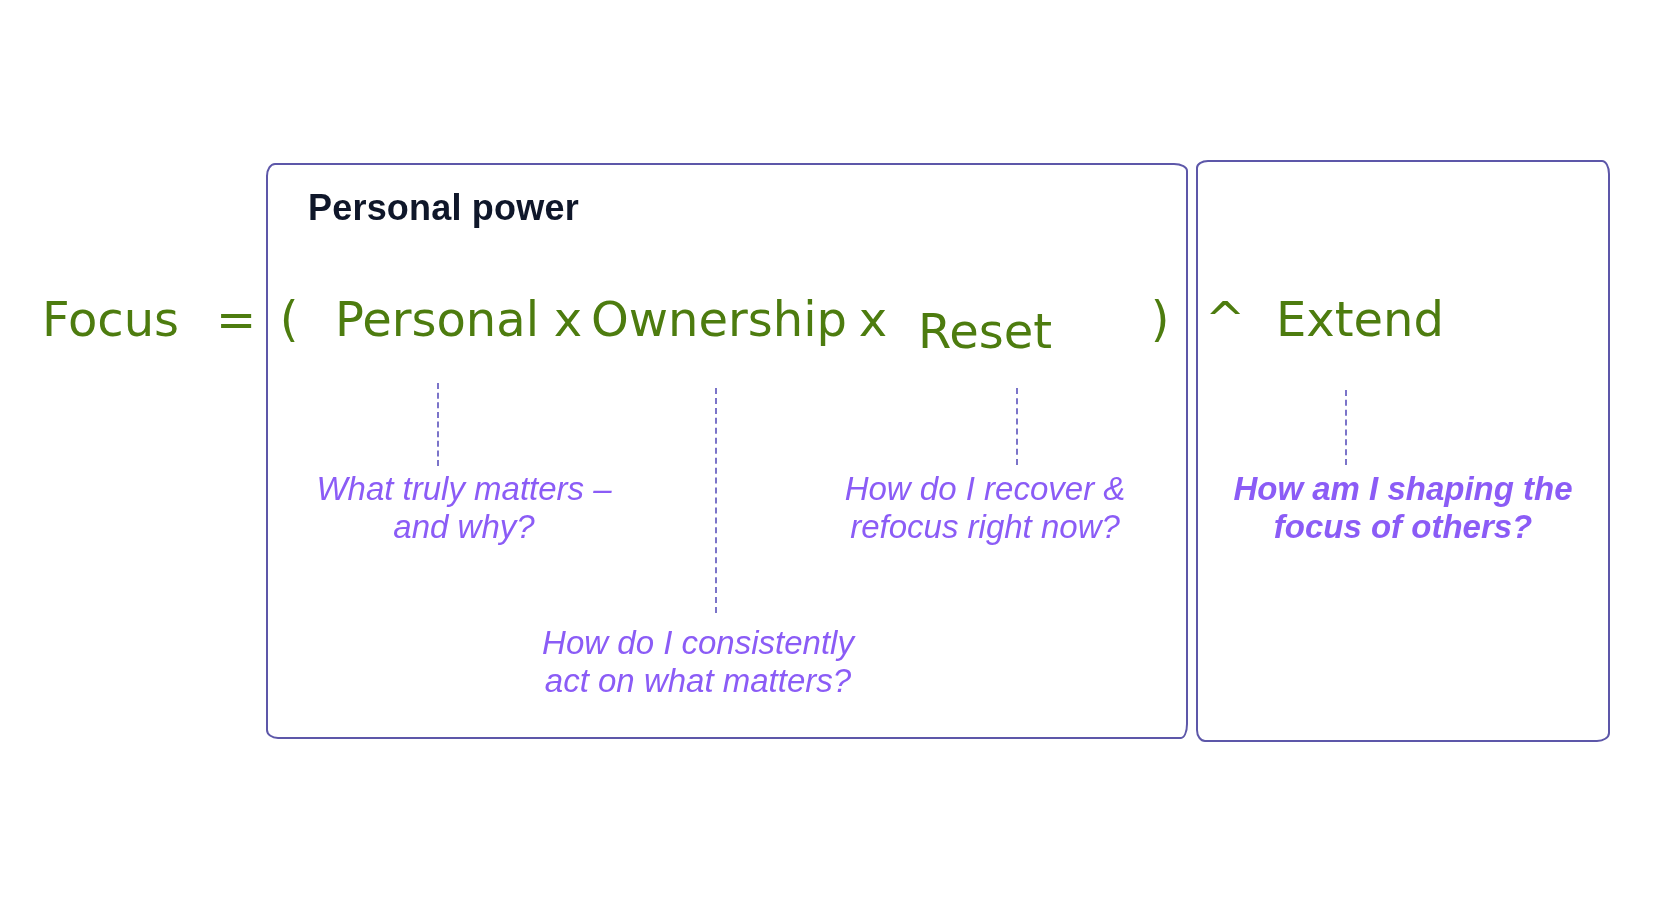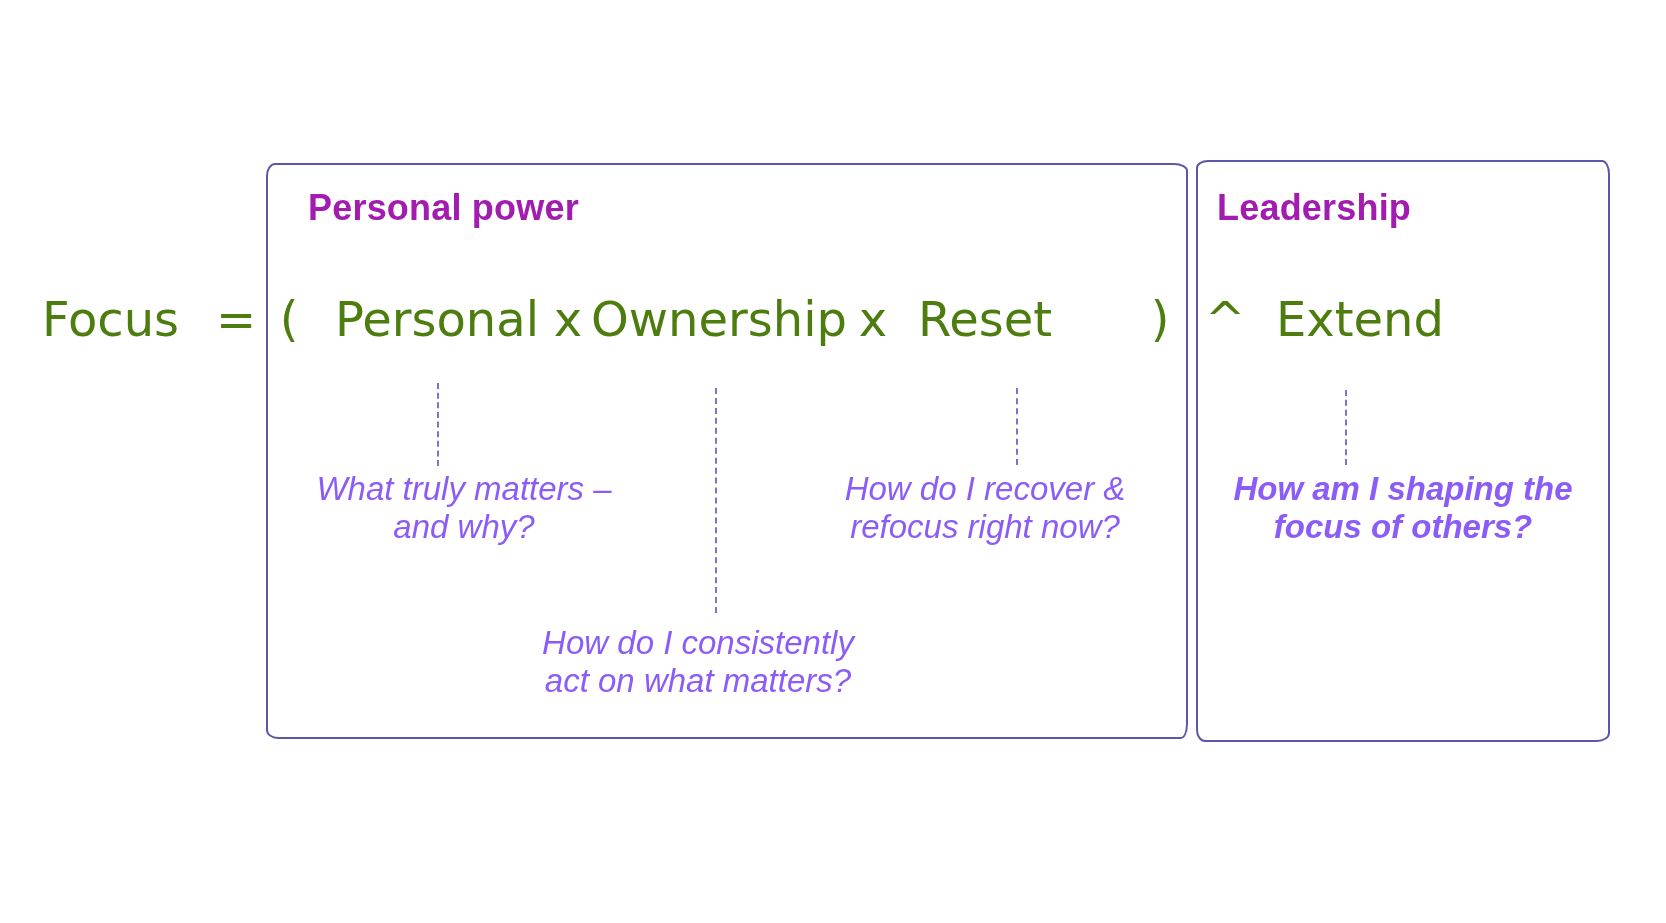--- a/index.html
+++ b/index.html
@@ -33,21 +33,21 @@
     top: 160px;
     width: 410px;
     height: 578px;
     border-radius: 12px 8px 13px 9px / 8px 14px 9px 12px;
   }
   .box-title {
     position: absolute;
     font-weight: bold;
     font-size: 36px;
     line-height: 1.1;
-    color: #a21caf;
+    color: #0f172a;
     letter-spacing: 0.2px;
     white-space: nowrap;
   }
   .title-pp { left: 308px; top: 188px; }
   .title-ld { left: 1217px; top: 188px; }
 
   
   .tk {
     position: absolute;
     top: 292px;
@@ -58,21 +58,21 @@
     white-space: nowrap;
     transform: translateX(-50%);
   }
   .tk.lhs { transform: none; left: 42px; }
   .tk.eq      { left: 236px; }
   .tk.oparen  { left: 289px; }
   .tk.clarity { left: 437px; }
   .tk.x1      { left: 568px; }
   .tk.owner   { left: 719px; }
   .tk.x2      { left: 873px; }
-  .tk.reset   { left: 985px; }
+  .tk.reset   { left: 985px; margin-top: 12px; }
   .tk.cparen  { left: 1160px; }
   .tk.caret   { left: 1225px; }
   .tk.extend  { left: 1360px; text-align: right; }
 
   
   .dash {
     position: absolute;
     width: 0;
     border-left: 2px dashed #7b74c9;
   }
@@ -99,21 +99,20 @@
 </style>
 </head>
 <body>
 
 <div class="canvas">
 
   <div class="box pp"></div>
   <div class="box ld"></div>
 
   <div class="box-title title-pp">Personal power</div>
-  <div class="box-title title-ld">Leadership</div>
 
   <span class="tk lhs">Focus</span>
   <span class="tk eq">=</span>
   <span class="tk oparen">(</span>
   <span class="tk clarity">Personal</span>
   <span class="tk x1">x</span>
   <span class="tk owner">Ownership</span>
   <span class="tk x2">x</span>
   <span class="tk reset">Reset</span>
   <span class="tk cparen">)</span>

